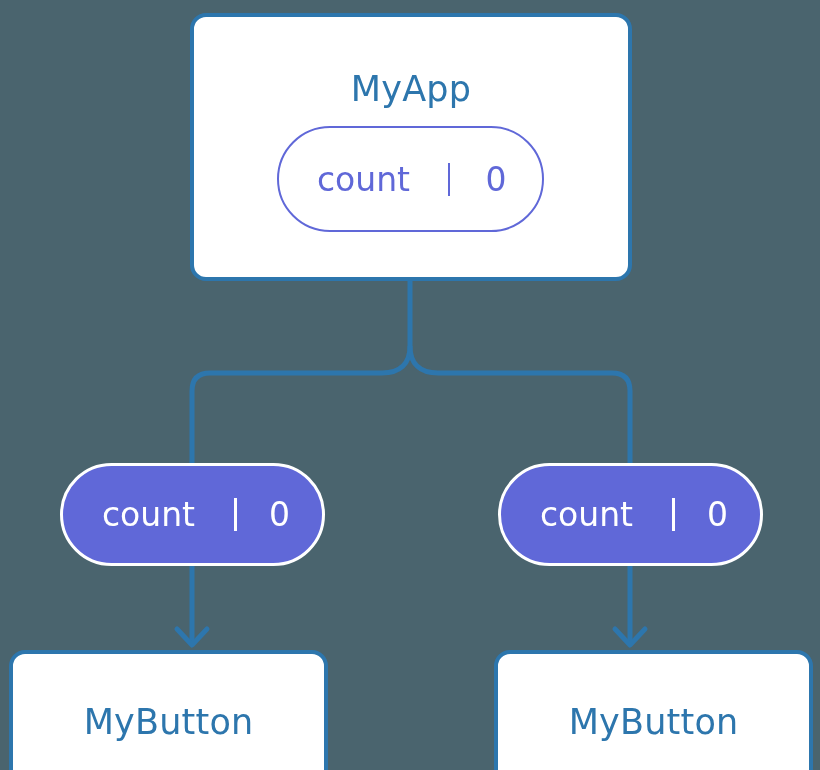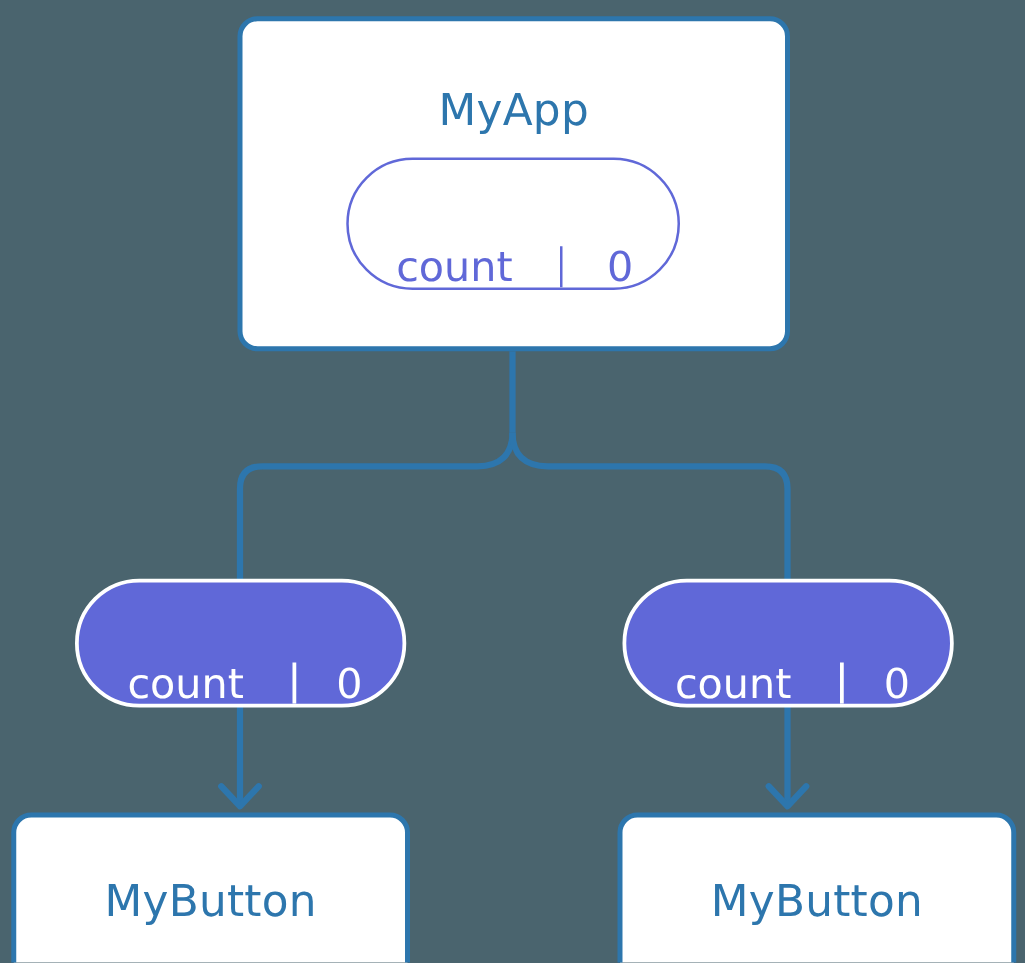--- a/index.html
+++ b/index.html
@@ -76,21 +76,21 @@
   }
   .leaf-component .component-title {
     margin-top: -6px;
   }
 
   
   .state-pill {
     position: absolute;
     box-sizing: border-box;
     display: flex;
-    align-items: flex-end;
+    align-items: center;
     border-radius: 999px;
     overflow: hidden;
   }
   .pill-key, .pill-value {
     display: flex;
     align-items: center;
     justify-content: center;
     font-size: 33px;
     line-height: 1;
     white-space: nowrap;

